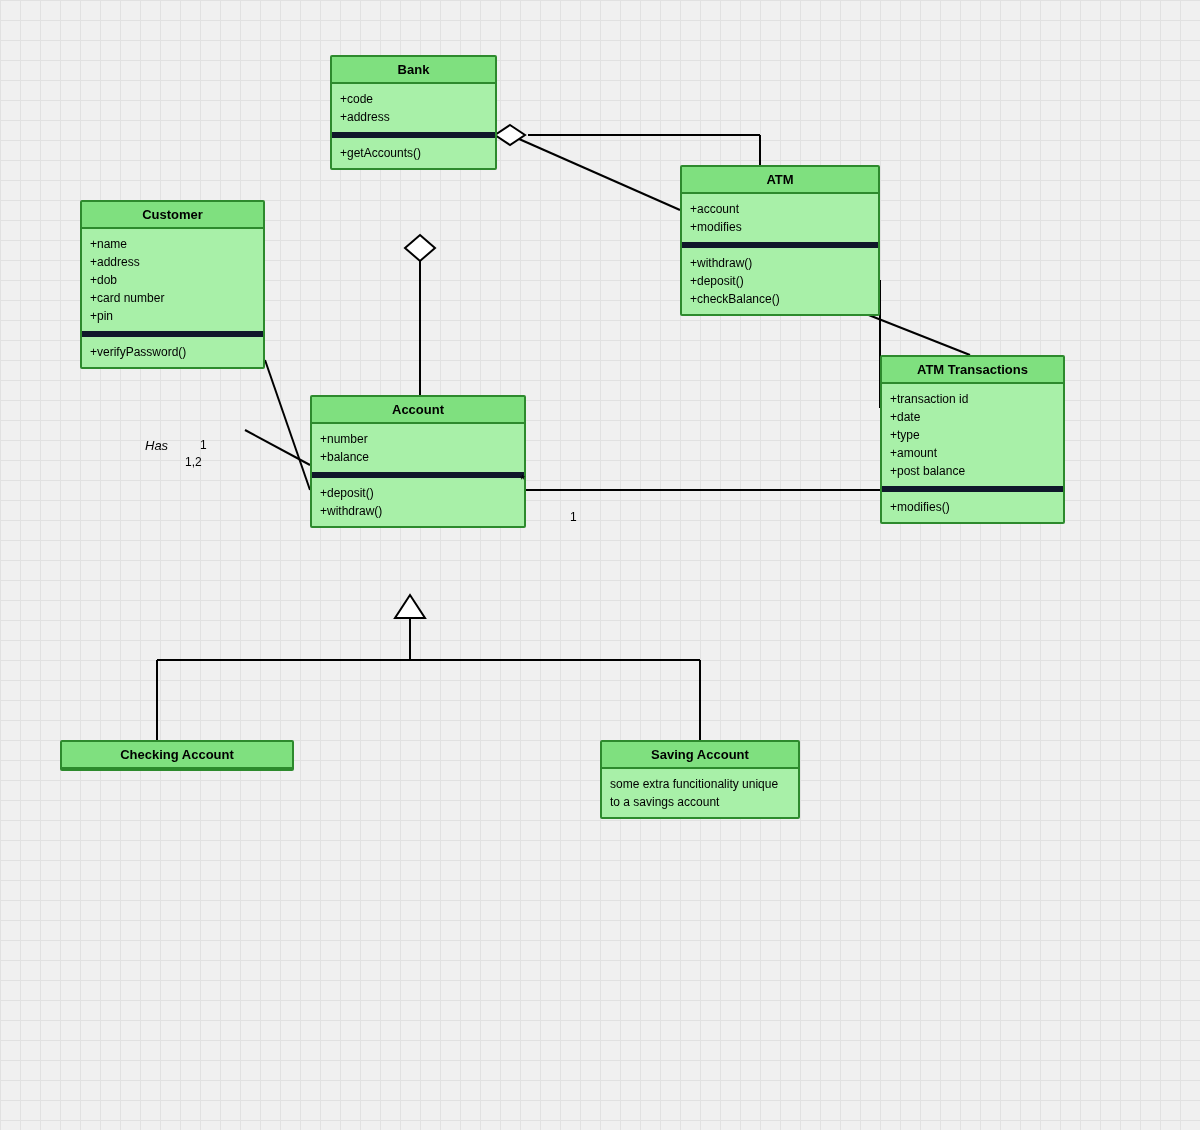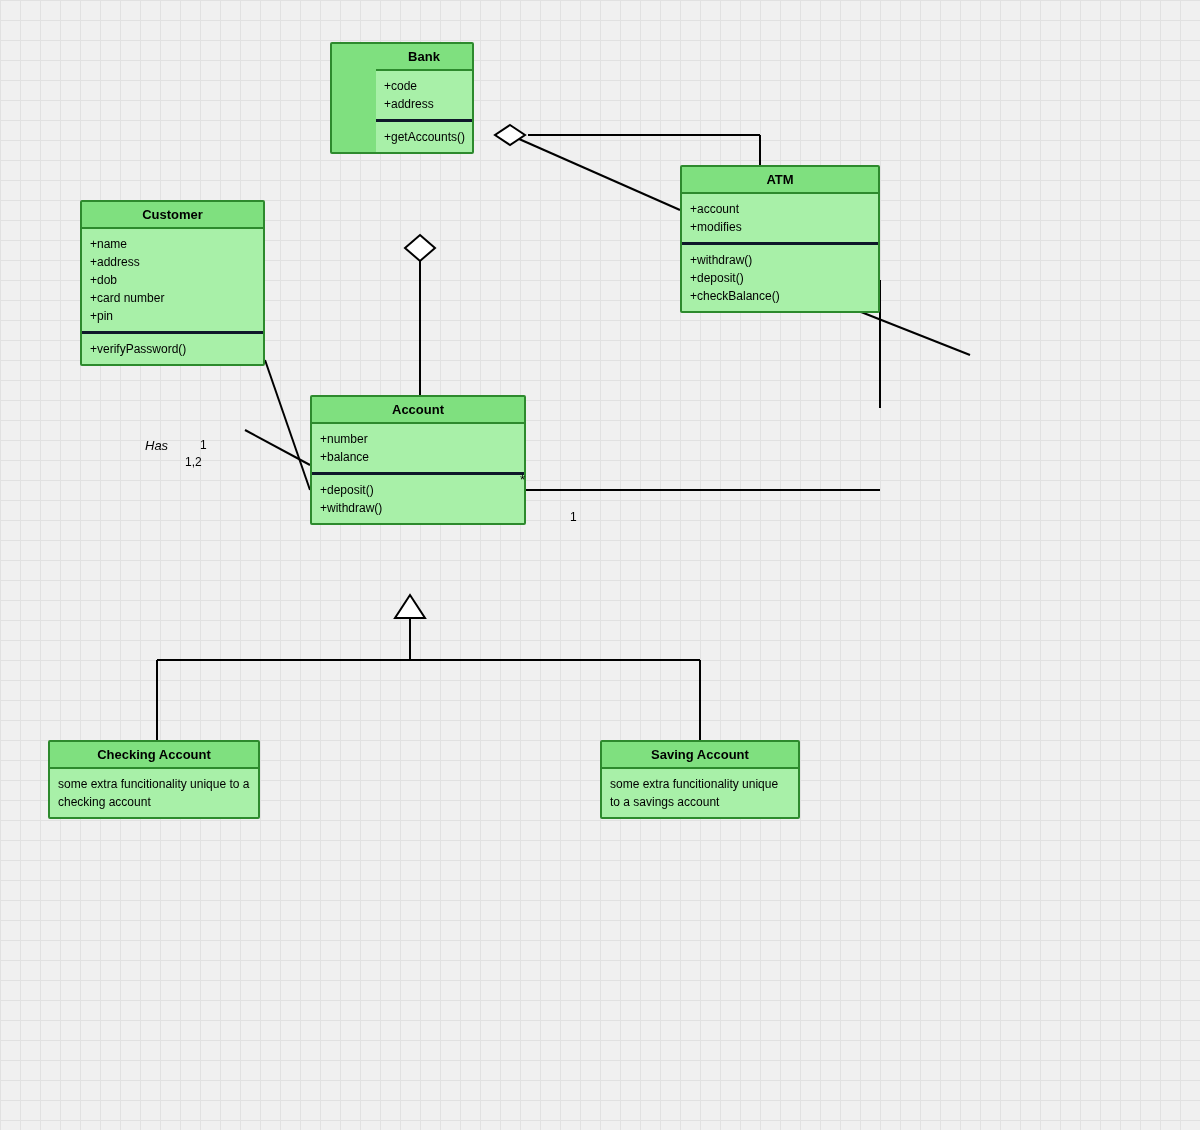--- a/index.html
+++ b/index.html
@@ -44,46 +44,46 @@
       background: #7fe07f;
       border-bottom: 2px solid #2d8a2d;
       padding: 5px 8px;
       text-align: center;
       font-weight: bold;
       font-size: 13px;
     }
 
     .uml-class .class-section {
       background: #a8f0a8;
-      border-bottom: 3px solid #0f172a;
+      border-bottom: 6px solid #0f172a;
       padding: 6px 8px;
       line-height: 1.5;
       font-size: 12px;
     }
 
     .uml-class .class-section:last-child {
       border-bottom: none;
     }
 
     
     .connections-svg {
       position: absolute;
       top: 0; left: 0;
       width: 1200px;
       height: 1130px;
       pointer-events: none;
     }
 
     
-    .bank-class { left: 330px; top: 42px; width: 144px; padding-left: 44px; }
+    .bank-class { left: 330px; top: 55px; width: 167px; }
     .atm-class { left: 680px; top: 165px; width: 200px; }
     .customer-class { left: 80px; top: 200px; width: 185px; }
     .account-class { left: 310px; top: 395px; width: 216px; }
     .atm-transactions-class { left: 880px; top: 355px; width: 185px; }
-    .checking-class { left: 48px; top: 740px; width: 212px; }
+    .checking-class { left: 60px; top: 740px; width: 234px; }
     .saving-class { left: 600px; top: 740px; width: 200px; }
   </style>
 </head>
 <body>
 
 <div class="diagram-container">
 
   <svg class="connections-svg">
 
     <line x1="510" y1="135" x2="680" y2="210" stroke="#000" stroke-width="2"></line>
@@ -171,26 +171,36 @@
     <div class="class-section">
       <div>+number</div>
       <div>+balance</div>
     </div>
     <div class="class-section">
       <div>+deposit()</div>
       <div>+withdraw()</div>
     </div>
   </div>
 
+  <div class="uml-class atm-transactions-class">
+    <div class="class-header">ATM Transactions</div>
+    <div class="class-section">
+      <div>+transaction id</div>
+      <div>+date</div>
+      <div>+type</div>
+      <div>+amount</div>
+      <div>+post balance</div>
+    </div>
+    <div class="class-section">
+      <div>+modifies()</div>
+    </div>
+  </div>
 
   <div class="uml-class checking-class">
     <div class="class-header">Checking Account</div>
-    <div class="class-section">
-      <div>some extra funcitionality unique to a checking account</div>
-    </div>
   </div>
 
   <div class="uml-class saving-class">
     <div class="class-header">Saving Account</div>
     <div class="class-section">
       <div>some extra funcitionality unique to a savings account</div>
     </div>
   </div>
 
   <div style="position:absolute; left:145px; top:438px; font-style:italic; font-size:13px;">Has</div>

